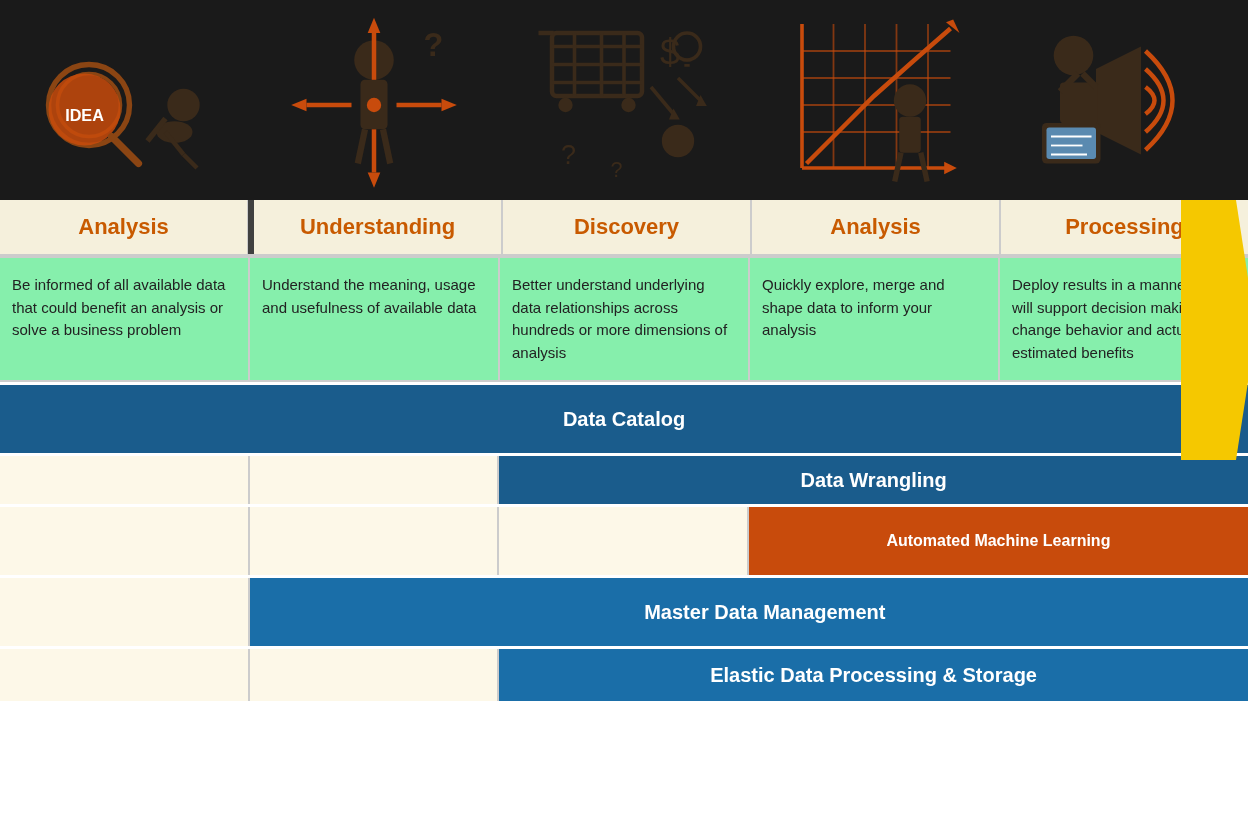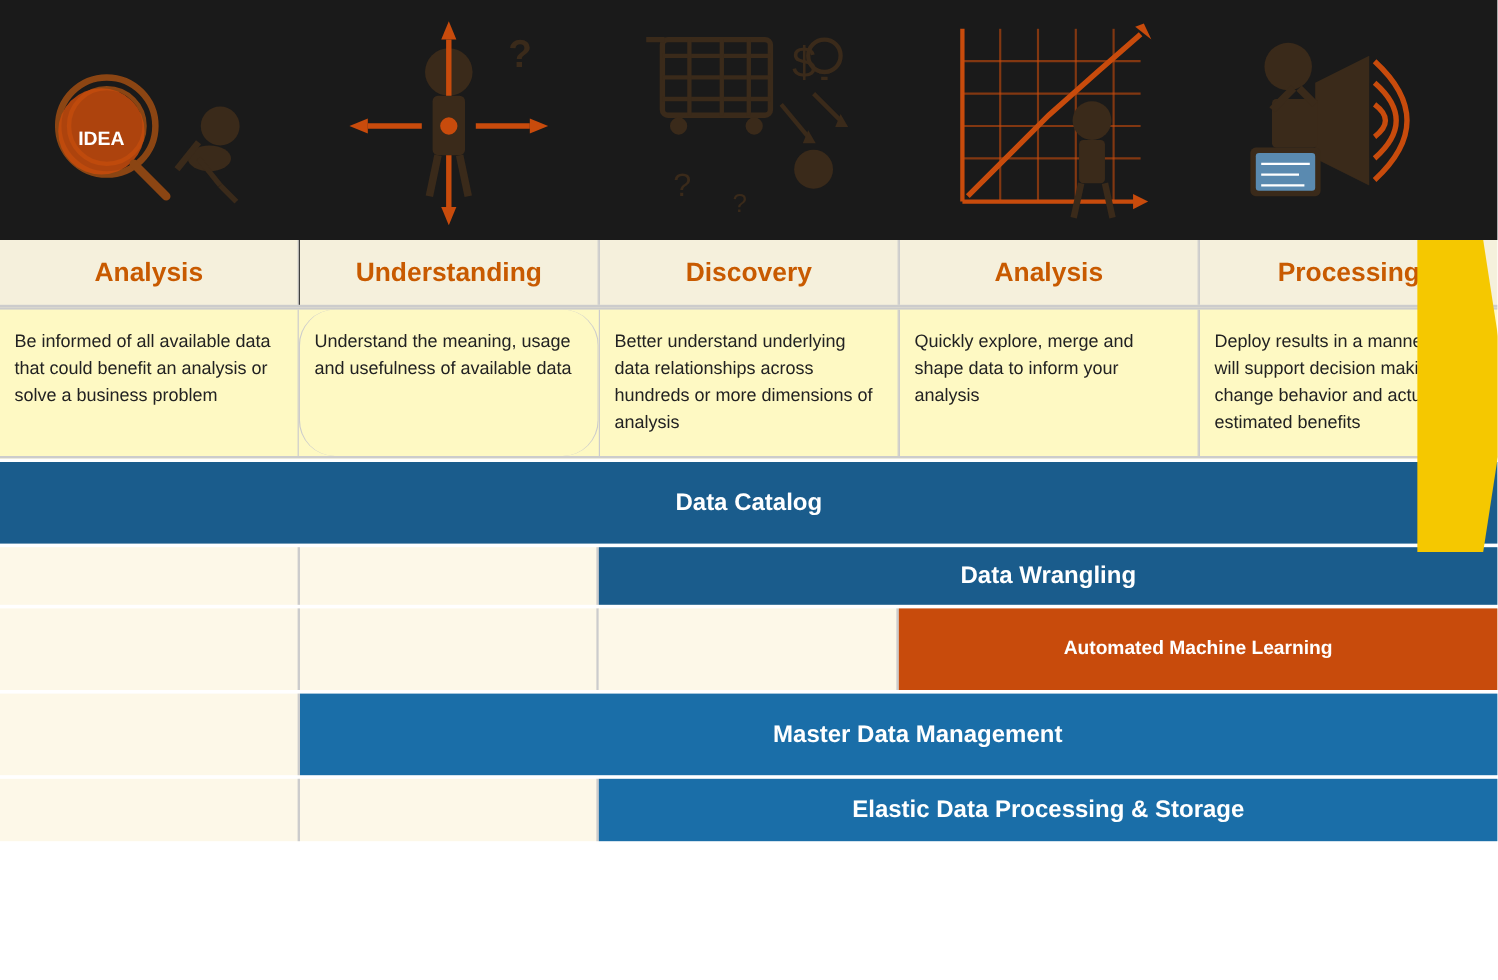--- a/index.html
+++ b/index.html
@@ -50,21 +50,21 @@
       color: #c85a00;
     }
 
     .header-cell:last-child {
       border-right: none;
     }
 
     
     .description-row {
       display: flex;
-      background: #fef9c3;
+      background: #86efac;
       border-top: 2px solid #ccc;
       border-bottom: 2px solid #ccc;
     }
 
     .description-cell {
       flex: 1;
       padding: 16px 12px;
       font-size: 15px;
       color: #222;
       line-height: 1.5;
@@ -235,39 +235,39 @@
   <div class="header-wrapper" style="position:relative;">
 
     <svg style="position:absolute;right:-8px;top:0;height:260px;width:75px;z-index:20;" viewBox="0 0 75 260">
       <polygon points="0,0 55,0 75,130 55,260 0,260" fill="#f5c800"></polygon>
     </svg>
 
     <div class="header-row" style="border-bottom:2px solid #ccc;">
       <div class="header-cell col1">
         <span>Analysis</span>
       </div>
-      <div class="header-cell col2" style="border-left:1px solid #404040;">
+      <div class="header-cell col2" style="border-left:6px solid #404040;">
         <span>Understanding</span>
       </div>
       <div class="header-cell col3" style="border-left:1px solid #ccc;">
         <span>Discovery</span>
       </div>
       <div class="header-cell col4" style="border-left:1px solid #ccc;">
         <span>Analysis</span>
       </div>
       <div class="header-cell col5" style="border-left:1px solid #ccc;">
         <span>Processing</span>
       </div>
     </div>
 
     <div class="description-row">
       <div class="description-cell col1">
         <span>Be informed of all available data that could benefit an analysis or solve a business problem</span>
       </div>
-      <div class="description-cell col2" style="border-left:1px solid #ccc;border-radius:30px;">
+      <div class="description-cell col2" style="border-left:1px solid #ccc;">
         <span>Understand the meaning, usage and usefulness of available data</span>
       </div>
       <div class="description-cell col4" style="border-left:1px solid #ccc;">
         <span>Better understand underlying data relationships across hundreds or more dimensions of analysis</span>
       </div>
       <div class="description-cell col3" style="border-left:1px solid #ccc;">
         <span>Quickly explore, merge and shape data to inform your analysis</span>
       </div>
       <div class="description-cell col5" style="border-left:1px solid #ccc;">
         <span>Deploy results in a manner that will support decision making, change behavior and actualize estimated benefits</span>

